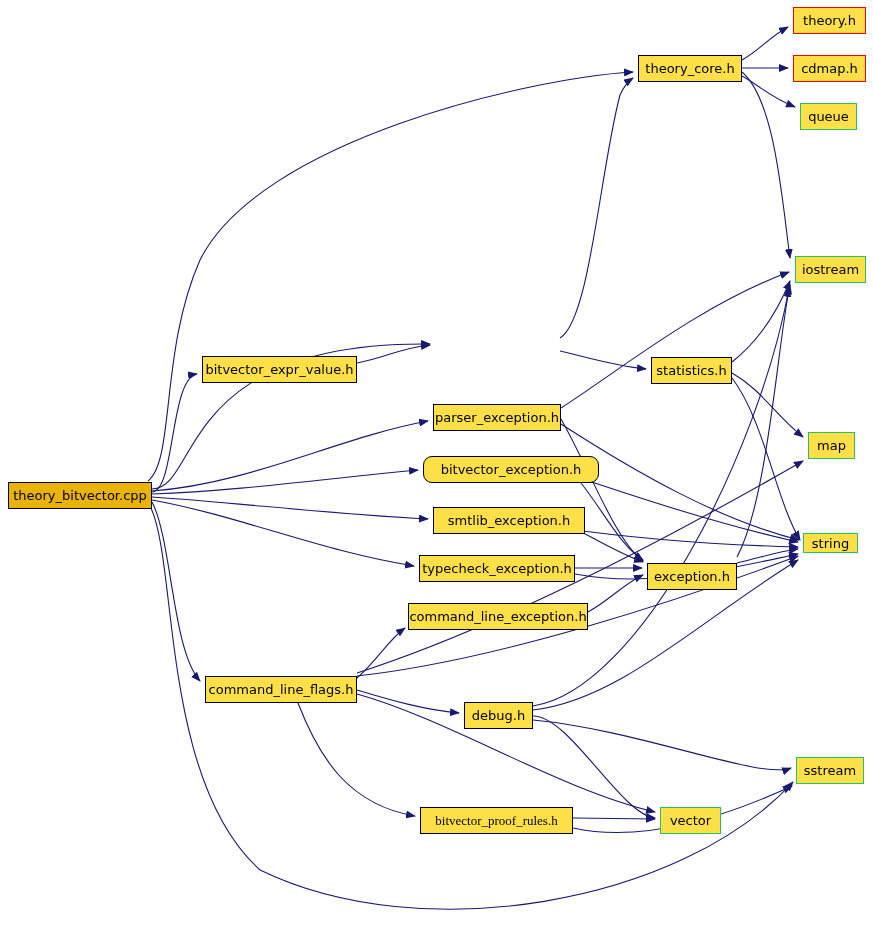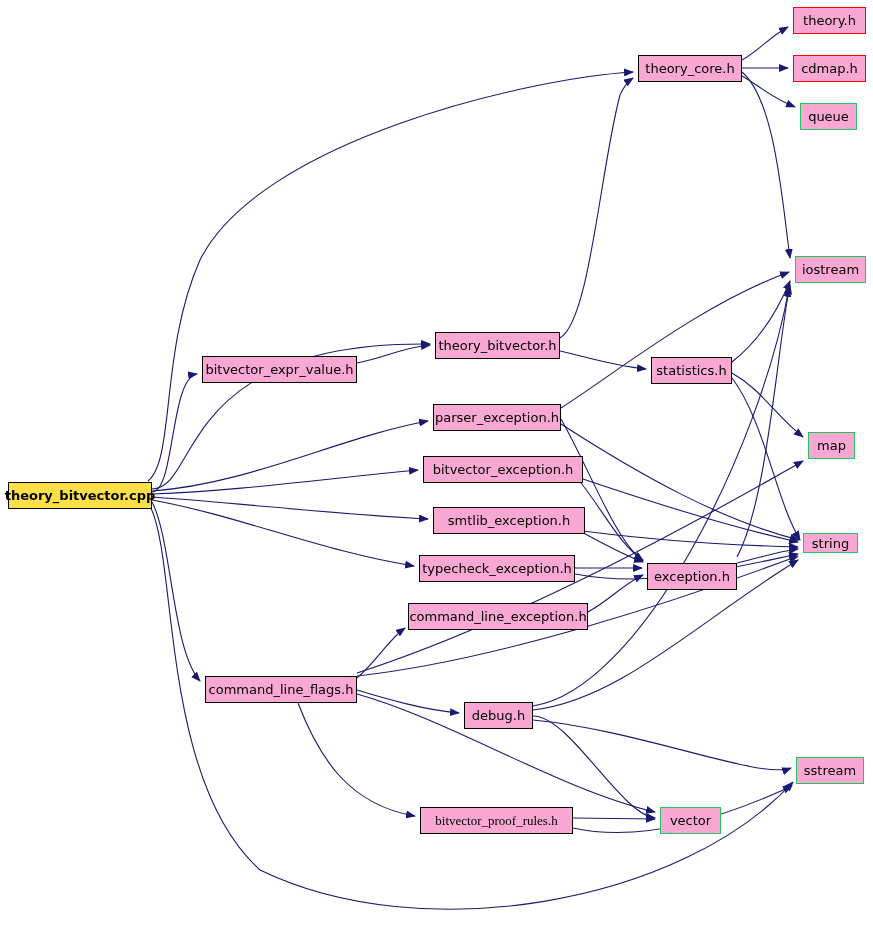--- a/index.html
+++ b/index.html
@@ -23,32 +23,31 @@
     width: 873px;
     height: 949px;
     pointer-events: none;
   }
   .node {
     position: absolute;
     box-sizing: border-box;
     display: flex;
     align-items: center;
     justify-content: center;
-    background: #f9a8d4;
+    background: #fde047;
     border: 1px solid #000000;
     font-size: 13px;
     line-height: 1;
     color: #000000;
     white-space: nowrap;
     letter-spacing: 0px;
   }
   .node.root {
-    background: #fde047;
+    background: #eab308;
     border: 1px solid #000000;
-    font-weight: bold;
   }
   .node.red {
     border: 1px solid #ff0000;
   }
   .node.sys {
     border: 1px solid #22c55e;
   }
   .node-label {
     display: block;
     padding: 0 6px;
@@ -128,29 +127,26 @@
   </svg>
 
   <div class="node root" style="left:8px;top:482px;width:144px;height:27px;">
     <span class="node-label">theory_bitvector.cpp</span>
   </div>
 
   <div class="node" style="left:202px;top:356px;width:155px;height:27px;">
     <span class="node-label">bitvector_expr_value.h</span>
   </div>
 
-  <div class="node" style="left:435px;top:332px;width:125px;height:27px;">
-    <span class="node-label">theory_bitvector.h</span>
-  </div>
 
   <div class="node" style="left:433px;top:404px;width:128px;height:27px;">
     <span class="node-label">parser_exception.h</span>
   </div>
 
-  <div class="node" style="left:423px;top:456px;width:160px;height:27px;">
+  <div class="node" style="left:423px;top:456px;width:176px;height:27px;border-radius:9px;">
     <span class="node-label">bitvector_exception.h</span>
   </div>
 
   <div class="node" style="left:433px;top:507px;width:152px;height:27px;">
     <span class="node-label">smtlib_exception.h</span>
   </div>
 
   <div class="node" style="left:419px;top:555px;width:156px;height:27px;">
     <span class="node-label">typecheck_exception.h</span>
   </div>

